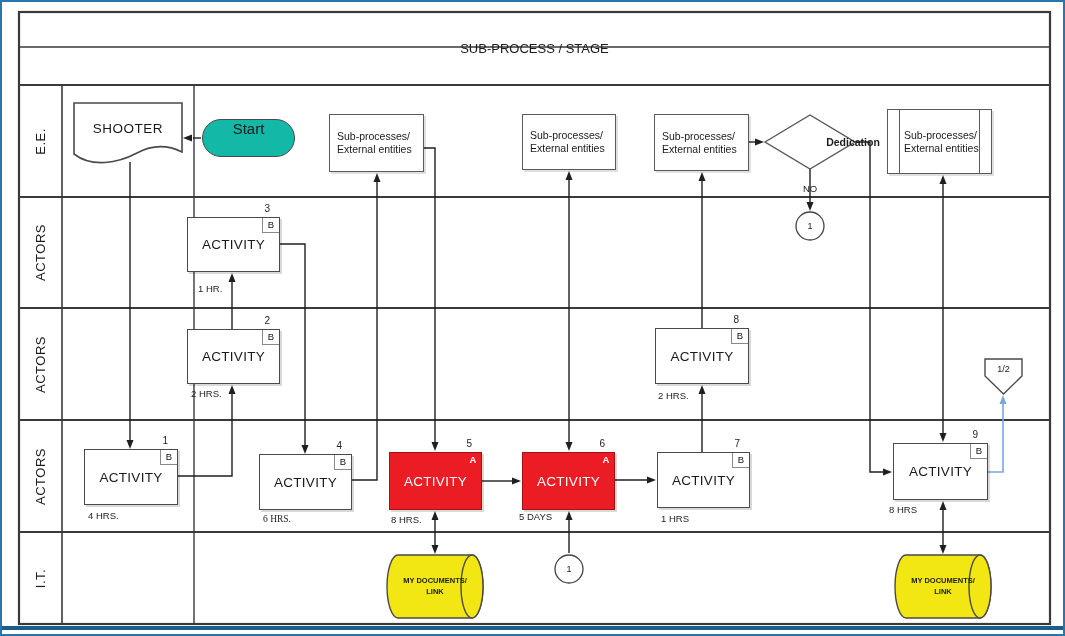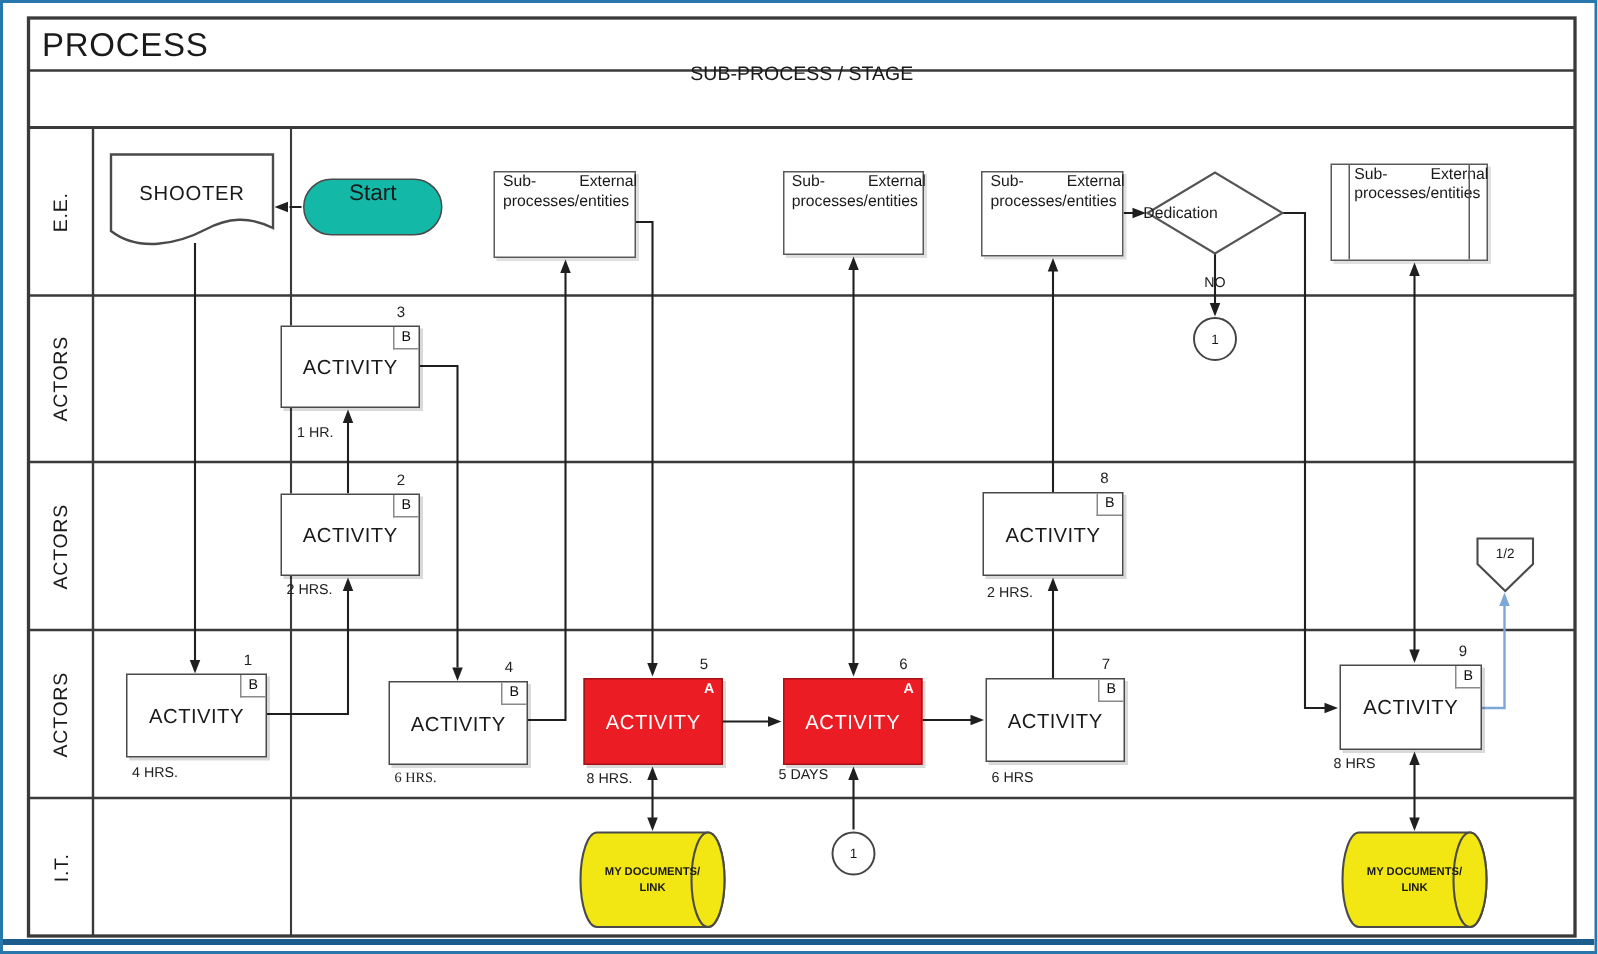--- a/index.html
+++ b/index.html
@@ -18,21 +18,21 @@
        justify-content:center;box-shadow:2px 2px 0 rgba(0,0,0,0.15);}
   .activity{font-size:13.5px;letter-spacing:.3px;}
   .activity.red{background:#ec1c24;border-color:#a61116;color:#ffffff;}
   .badge{position:absolute;top:0;right:0;width:16px;height:14px;font-size:9.5px;
          line-height:14px;text-align:center;}
   .badge.b{border-left:1px solid #8a8a8a;border-bottom:1px solid #8a8a8a;color:#111;}
   .badge.a{color:#fff;font-weight:bold;}
   .num{position:absolute;width:20px;text-align:right;font-size:10px;color:#222;}
   .dur{position:absolute;font-size:9.5px;color:#222;white-space:nowrap;}
   .subp{border:1.4px solid #5a5a5a;background:#fff;font-size:10.5px;line-height:13px;
-        display:flex;justify-content:center;padding-left:7px;
+        display:flex;flex-direction:column;justify-content:center;padding-left:7px;
         box-shadow:2px 2px 0 rgba(0,0,0,0.12);}
   .innerbar{position:absolute;top:0;width:1px;height:100%;background:#5a5a5a;}
   .stadium{border:1.6px solid #4a4a4a;border-radius:19px;background:#14b8a6;
            display:flex;justify-content:center;font-size:15px;}
   .ov{display:flex;align-items:center;justify-content:center;text-align:center;}
   .blue-bar{left:0;top:624px;width:100%;height:4px;background:#1d5d8d;}
 </style>
 </head>
 <body>
 
@@ -112,21 +112,20 @@
     <polygon points="983,357 1020,357 1020,374 1001.5,392 983,374" fill="#fff" stroke="#4a4a4a" stroke-width="1.4"></polygon>
 
     <g stroke="#4a4a4a" stroke-width="1.4">
       <path d="M470,553 A11,31.5 0 0 1 470,616 L396,616 A11,31.5 0 0 1 396,553 Z" fill="#f2e713"></path>
       <ellipse cx="470" cy="584.5" rx="11" ry="31.5" fill="#f2e713"></ellipse>
       <path d="M978,553 A11,31.5 0 0 1 978,616 L904,616 A11,31.5 0 0 1 904,553 Z" fill="#f2e713"></path>
       <ellipse cx="978" cy="584.5" rx="11" ry="31.5" fill="#f2e713"></ellipse>
     </g>
   </svg>
 
-  <div class="abs hdr-title">PROCESS</div>
   <div class="abs hdr-stage">SUB-PROCESS / STAGE</div>
 
   <div class="abs lane-label" style="top:83px;height:112px;">
       <span>E.E.</span>
     </div>
   <div class="abs lane-label" style="top:195px;height:111px;">
       <span>ACTORS</span>
     </div>
   <div class="abs lane-label" style="top:306px;height:112px;">
       <span>ACTORS</span>
@@ -155,21 +154,21 @@
     <div>Sub-processes/</div>
     <div>External entities</div>
   </div>
   <div class="abs subp" style="left:885px;top:107px;width:105px;height:65px;padding-left:16px;">
     <div class="innerbar" style="left:11px;"></div>
     <div class="innerbar" style="right:11px;"></div>
     <div>Sub-processes/</div>
     <div>External entities</div>
   </div>
 
-  <div class="abs ov" style="left:740px;top:126px;width:90px;height:28px;font-size:10.5px;">Dedication</div>
+  <div class="abs ov" style="left:806px;top:126px;width:90px;height:28px;font-size:10.5px;font-weight:bold;">Dedication</div>
   <div class="abs ov" style="left:793px;top:180px;width:30px;height:12px;font-size:9.5px;">NO</div>
 
   <div class="abs box activity" style="left:82px;top:447px;width:94px;height:56px;">
     <span>ACTIVITY</span>
     <span class="badge b">B</span>
   </div>
   <div class="abs box activity" style="left:185px;top:327px;width:93px;height:55px;">
     <span>ACTIVITY</span>
     <span class="badge b">B</span>
   </div>
@@ -211,21 +210,21 @@
   <div class="abs num" style="left:718px;top:436px;">7</div>
   <div class="abs num" style="left:717px;top:312px;">8</div>
   <div class="abs num" style="left:956px;top:427px;">9</div>
 
   <div class="abs dur" style="left:86px;top:508px;">4 HRS.</div>
   <div class="abs dur" style="left:189px;top:386px;">2 HRS.</div>
   <div class="abs dur" style="left:196px;top:281px;">1 HR.</div>
   <div class="abs dur" style="left:261px;top:512px;font-family:Liberation Serif, serif;">6 HRS.</div>
   <div class="abs dur" style="left:389px;top:512px;">8 HRS.</div>
   <div class="abs dur" style="left:517px;top:509px;">5 DAYS</div>
-  <div class="abs dur" style="left:659px;top:511px;">6 HRS</div>
+  <div class="abs dur" style="left:659px;top:511px;">1 HRS</div>
   <div class="abs dur" style="left:656px;top:388px;">2 HRS.</div>
   <div class="abs dur" style="left:887px;top:502px;">8 HRS</div>
 
   <div class="abs ov" style="left:794px;top:210px;width:28px;height:28px;font-size:9px;">1</div>
   <div class="abs ov" style="left:553px;top:553px;width:28px;height:28px;font-size:9px;">1</div>
   <div class="abs ov" style="left:983px;top:358px;width:37px;height:18px;font-size:9px;">1/2</div>
 
   <div class="abs ov" style="left:385px;top:570px;width:96px;height:28px;font-size:7.5px;font-weight:bold;flex-direction:column;line-height:11px;">
     <div>MY DOCUMENTS/</div>
     <div>LINK</div>

